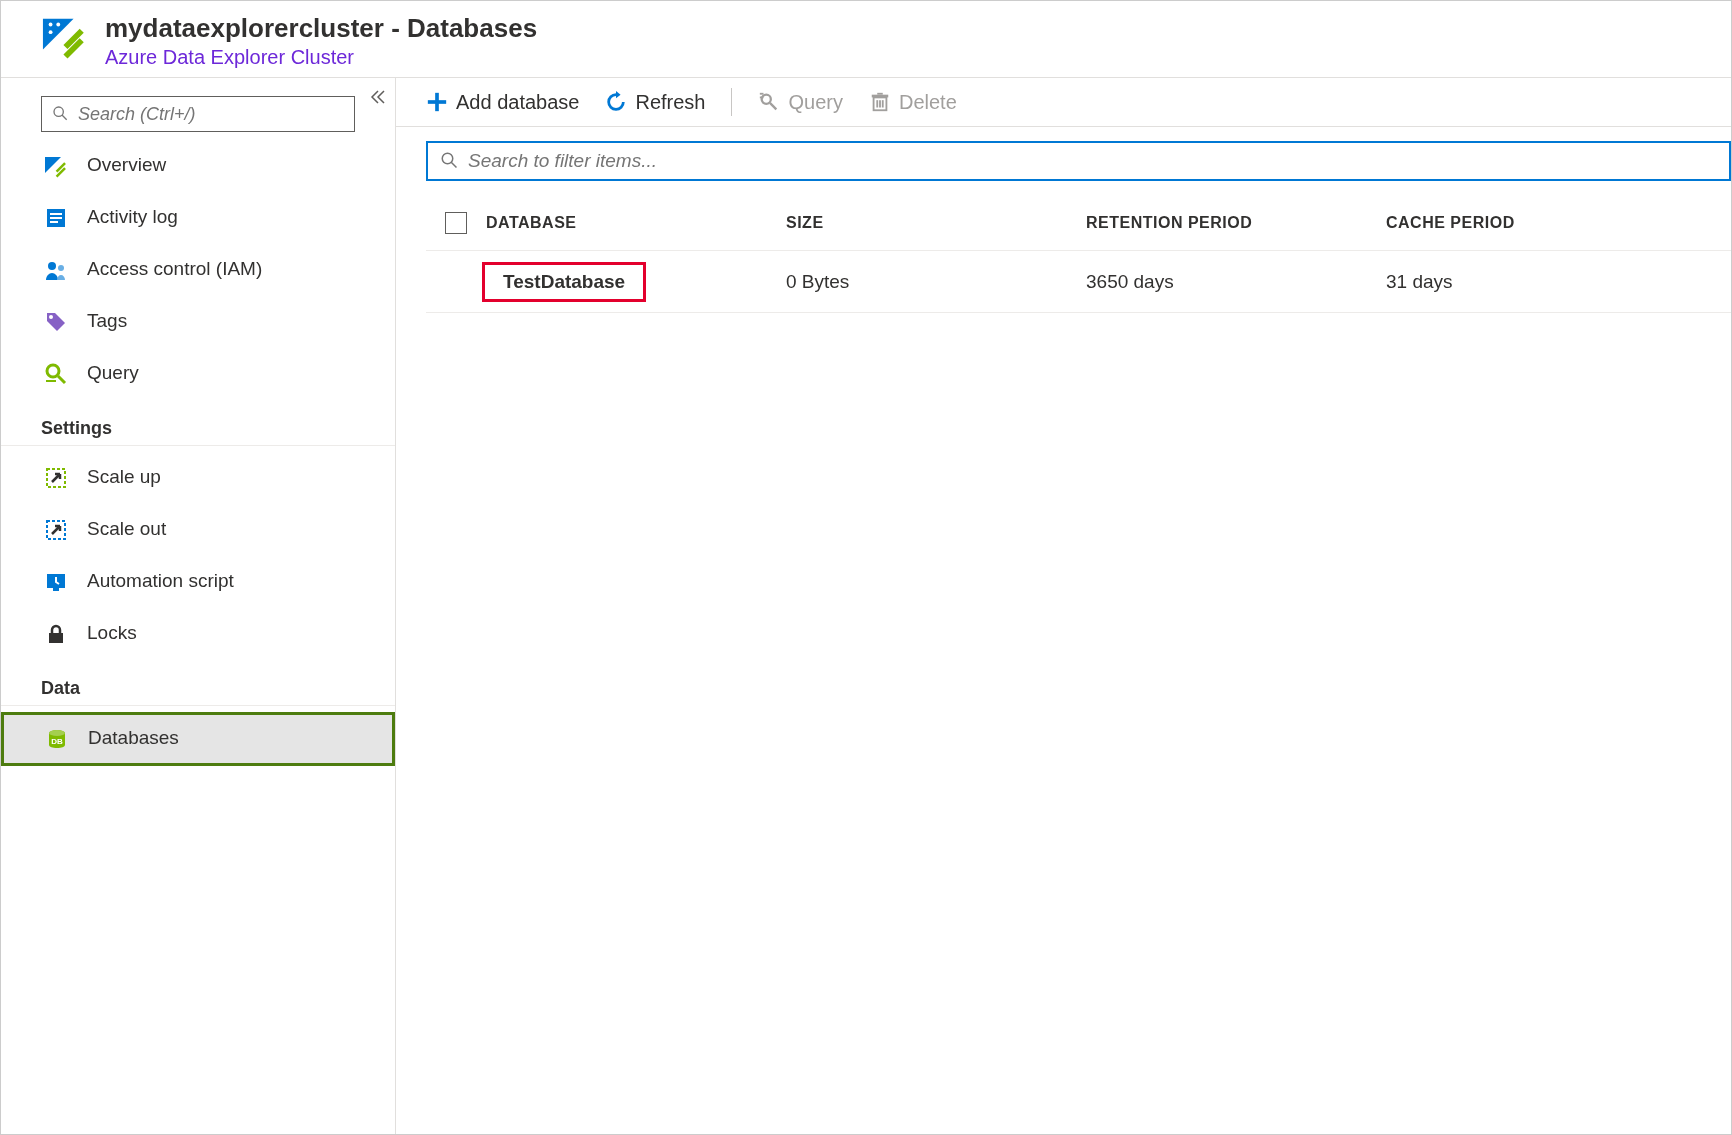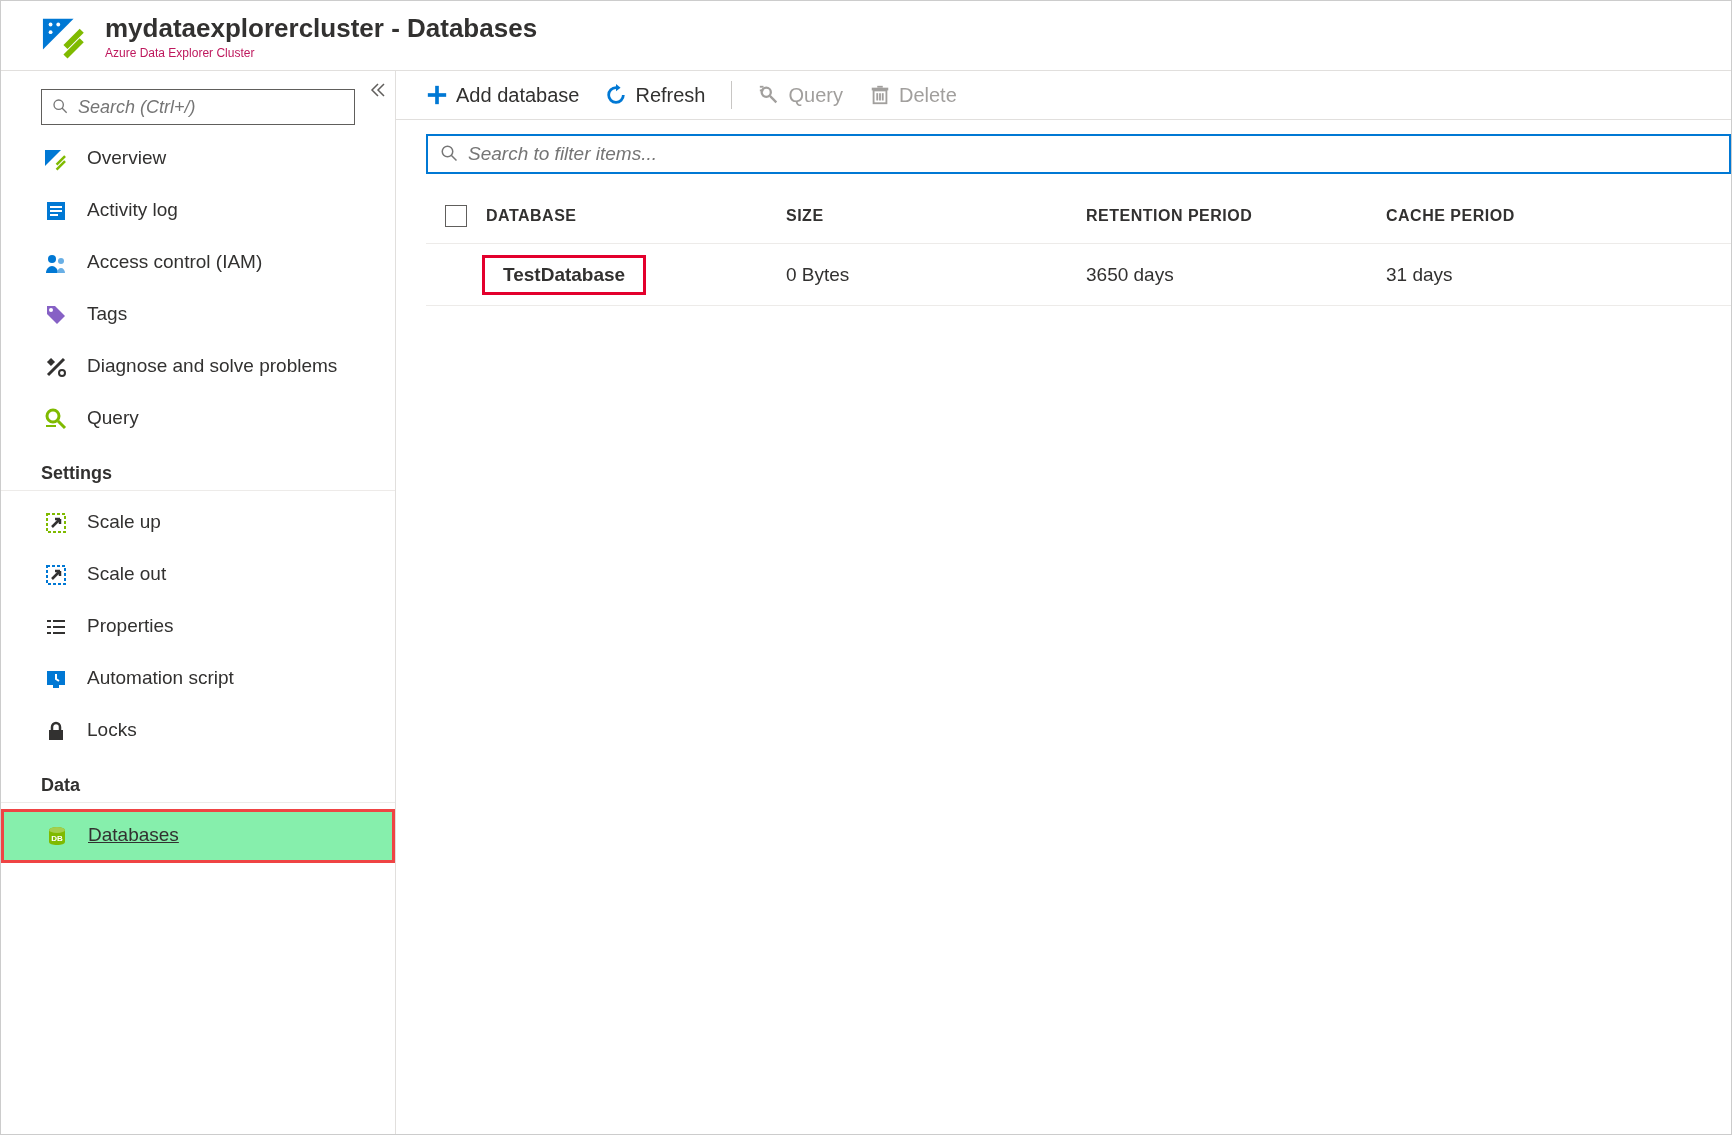--- a/index.html
+++ b/index.html
@@ -19,21 +19,21 @@
   .header {
     display: flex;
     align-items: flex-start;
     padding: 12px 20px 8px 40px;
     border-bottom: 1px solid #e1dfdd;
     gap: 18px;
   }
   .header .logo svg { width: 46px; height: 46px; }
   .header .title-block { display: flex; flex-direction: column; }
   .header .title { font-size: 26px; font-weight: 600; color: #323130; line-height: 1.2; }
-  .header .subtitle { font-size: 12px; color: #be185d; margin-top: 2px; }
+  .header .subtitle { font-size: 20px; color: #6d28d9; margin-top: 2px; }
 
   
   .content { display: flex; flex: 1; min-height: 0; }
 
   
   .sidebar {
     width: 395px;
     border-right: 1px solid #e1dfdd;
     position: relative;
     padding: 10px 0 0 0;
@@ -76,23 +76,22 @@
   }
   .nav-item {
     display: flex; align-items: flex-start; gap: 18px;
     padding: 12px 40px;
     font-size: 19px;
     color: #323130;
     cursor: pointer;
     border: 2px solid transparent;
   }
   .nav-item.selected {
-    background: #86efac;
-    border: 3px solid #ef4444;
-    text-decoration: underline;
+    background: #e5e5e5;
+    border: 3px solid #4d7c0f;
   }
   .nav-item .icon { width: 26px; display:flex; justify-content:center; }
   .nav-item .icon svg { width: 24px; height: 24px; }
 
   
   .nav::-webkit-scrollbar { width: 14px; }
   .nav::-webkit-scrollbar-thumb { background: #c8c6c4; }
   .nav::-webkit-scrollbar-track { background: #f3f2f1; }
 
   
@@ -233,30 +232,20 @@
             <svg viewBox="0 0 24 24">
                 <path d="M3 3h8l10 10-8 8L3 11z" fill="#8661c5"></path>
                 <circle cx="7" cy="7" r="2" fill="#fff"></circle>
               </svg>
           </span>
           <span>Tags</span>
         </div>
         <div class="nav-item">
           <span class="icon">
             <svg viewBox="0 0 24 24">
-                <path d="M4 20L20 4" stroke="#323130" stroke-width="3"></path>
-                <path d="M6 4l4 4M4 6l4 4" stroke="#323130" stroke-width="3"></path>
-                <circle cx="18" cy="18" r="3" fill="none" stroke="#323130" stroke-width="2"></circle>
-              </svg>
-          </span>
-          <span>Diagnose and solve problems</span>
-        </div>
-        <div class="nav-item">
-          <span class="icon">
-            <svg viewBox="0 0 24 24">
                 <circle cx="9" cy="9" r="6" fill="none" stroke="#7fba00" stroke-width="3"></circle>
                 <line x1="14" y1="14" x2="21" y2="21" stroke="#7fba00" stroke-width="3"></line>
                 <rect x="2" y="18" width="10" height="2" fill="#7fba00"></rect>
               </svg>
           </span>
           <span>Query</span>
         </div>
 
         <div class="nav-section-label">Settings</div>
 
@@ -270,33 +259,20 @@
           <span>Scale up</span>
         </div>
         <div class="nav-item">
           <span class="icon">
             <svg viewBox="0 0 24 24">
                 <rect x="3" y="3" width="18" height="18" fill="none" stroke="#0078d4" stroke-width="2" stroke-dasharray="3 2"></rect>
                 <path d="M8 16l8-8M16 8h-5M16 8v5" stroke="#323130" stroke-width="2.5" fill="none"></path>
               </svg>
           </span>
           <span>Scale out</span>
-        </div>
-        <div class="nav-item">
-          <span class="icon">
-            <svg viewBox="0 0 24 24">
-                <rect x="3" y="5" width="4" height="2" fill="#323130"></rect>
-                <rect x="9" y="5" width="12" height="2" fill="#323130"></rect>
-                <rect x="3" y="11" width="4" height="2" fill="#323130"></rect>
-                <rect x="9" y="11" width="12" height="2" fill="#323130"></rect>
-                <rect x="3" y="17" width="4" height="2" fill="#323130"></rect>
-                <rect x="9" y="17" width="12" height="2" fill="#323130"></rect>
-              </svg>
-          </span>
-          <span>Properties</span>
         </div>
         <div class="nav-item">
           <span class="icon">
             <svg viewBox="0 0 24 24">
                 <rect x="3" y="4" width="18" height="14" fill="#0078d4"></rect>
                 <rect x="9" y="18" width="6" height="3" fill="#0078d4"></rect>
                 <path d="M12 7v5l3 2" stroke="#fff" stroke-width="2" fill="none"></path>
               </svg>
           </span>
           <span>Automation script</span>

